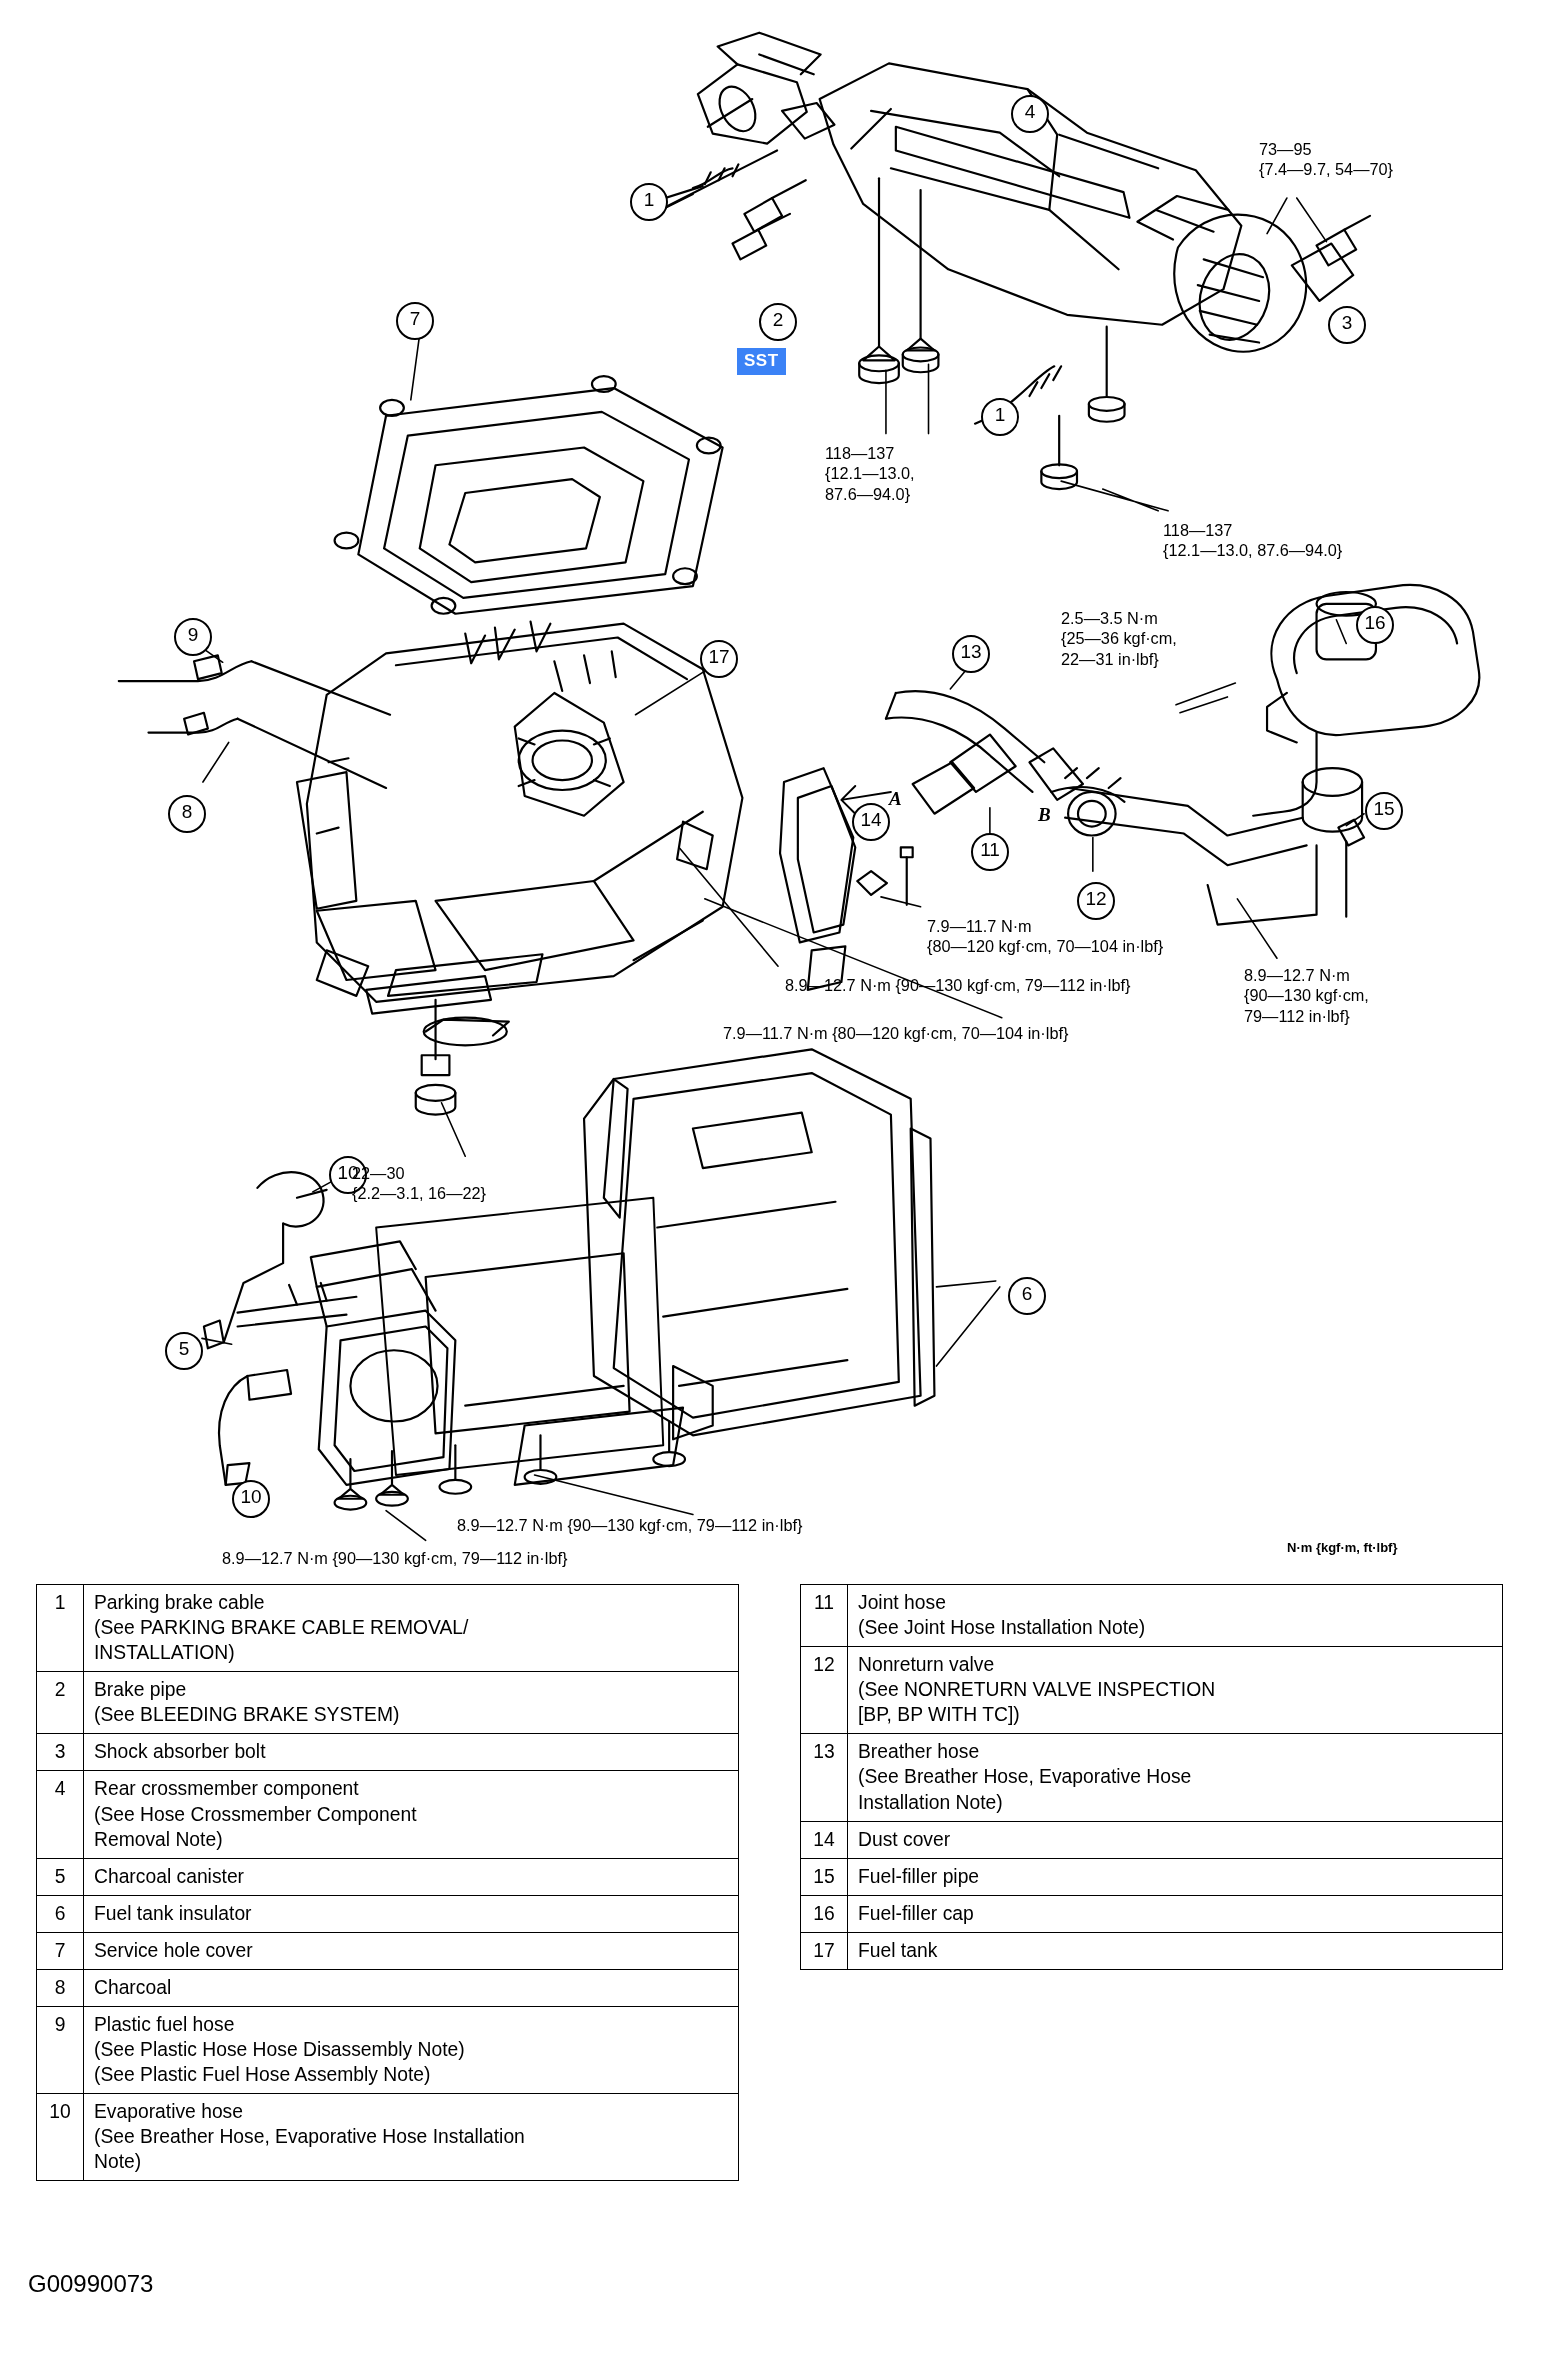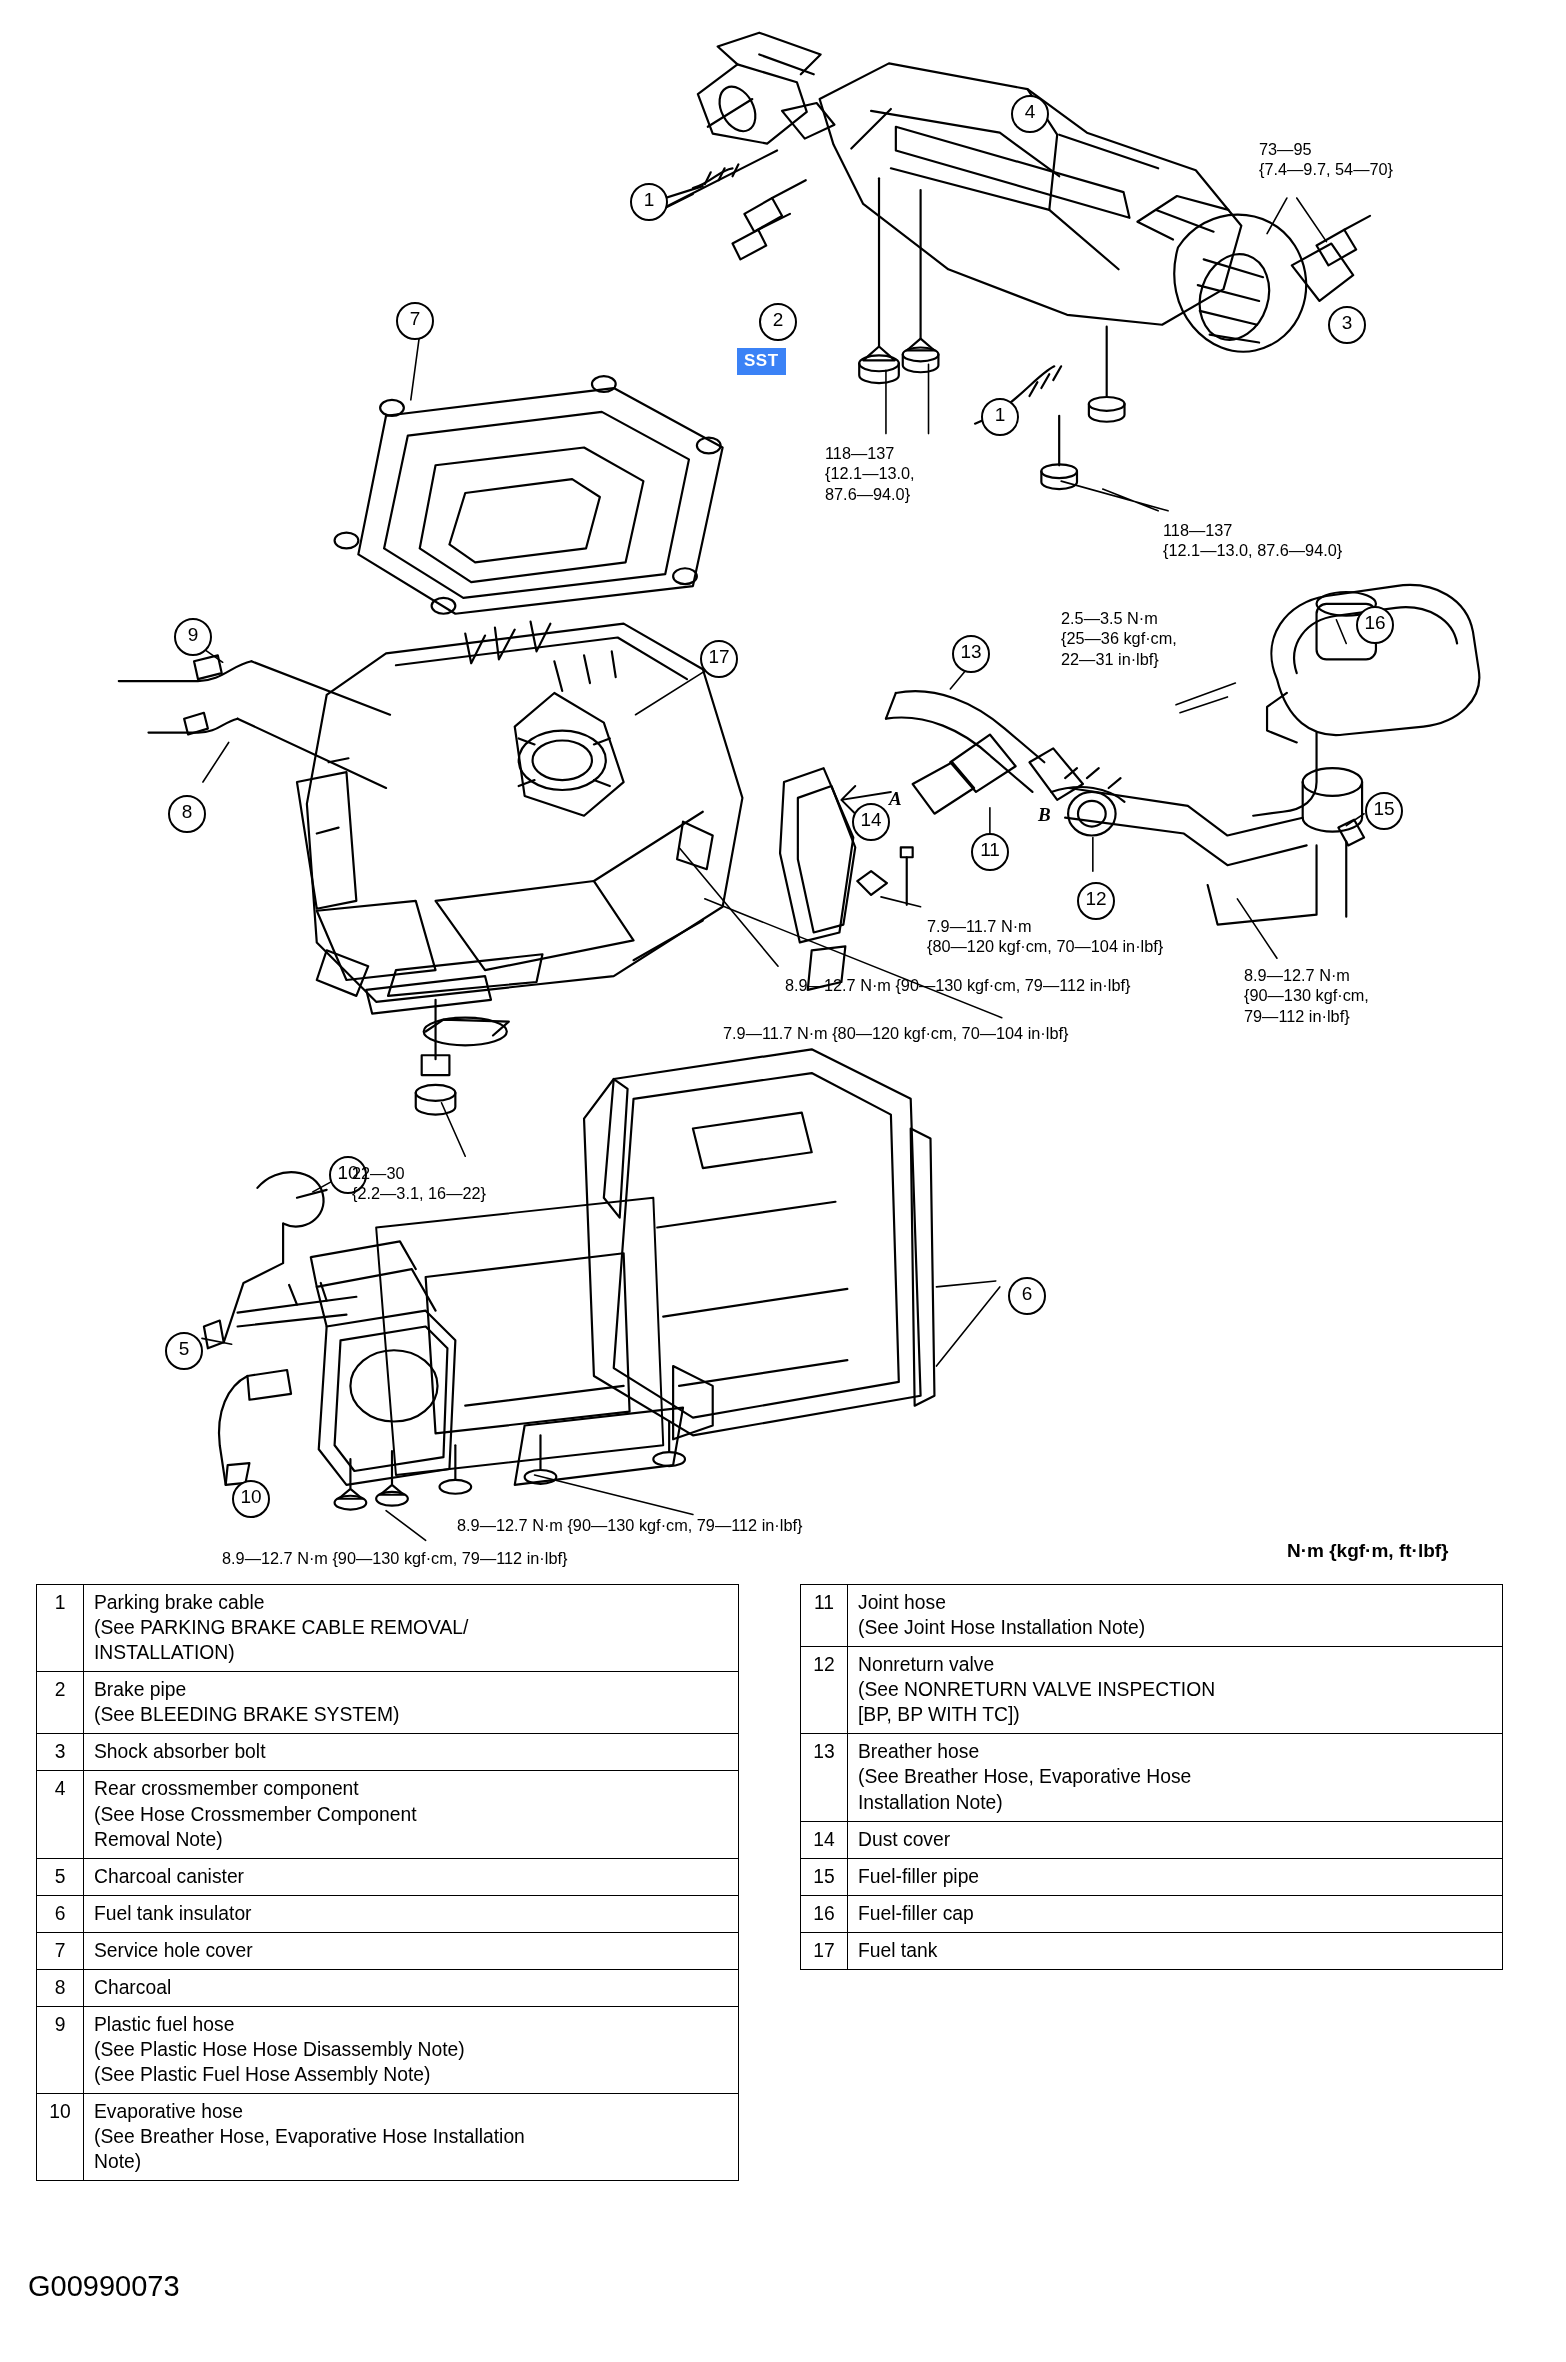--- a/index.html
+++ b/index.html
@@ -59,21 +59,21 @@
   }
   .ab-label {
     position: absolute;
     font-size: 19px;
     font-weight: bold;
     font-style: italic;
     font-family: "Liberation Serif", serif;
   }
   .units-note {
     position: absolute;
-    font-size: 19px;
+    font-size: 13px;
     font-weight: bold;
     font-family: "Liberation Sans", sans-serif;
   }
   
   .legend-table {
     position: absolute;
     border-collapse: collapse;
     font-size: 19.3px;
     font-family: "Liberation Sans", sans-serif;
   }
@@ -96,21 +96,21 @@
   }
   #legend-right {
     left: 800px;
     top: 1584px;
     width: 703px;
   }
   #figure-id {
     position: absolute;
     left: 28px;
     top: 2270px;
-    font-size: 29px;
+    font-size: 24px;
     font-family: "Liberation Sans", sans-serif;
   }
   .sub {
     display: block;
   }
 </style>
 </head>
 <body>
 
 <div id="diagram-area">

